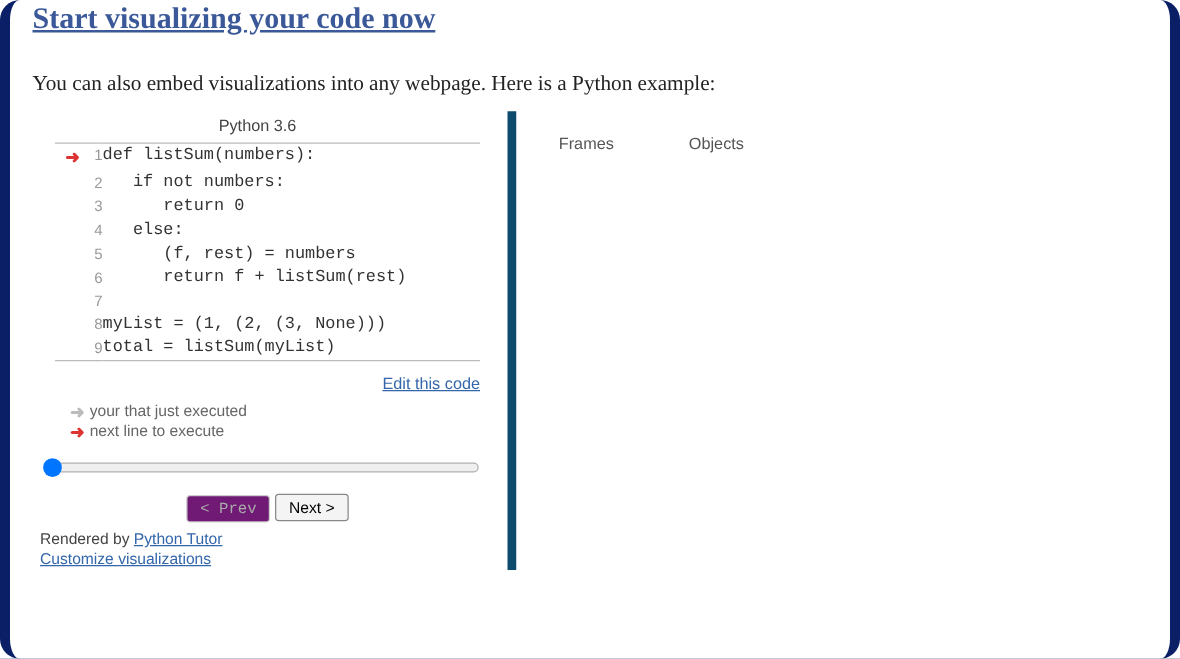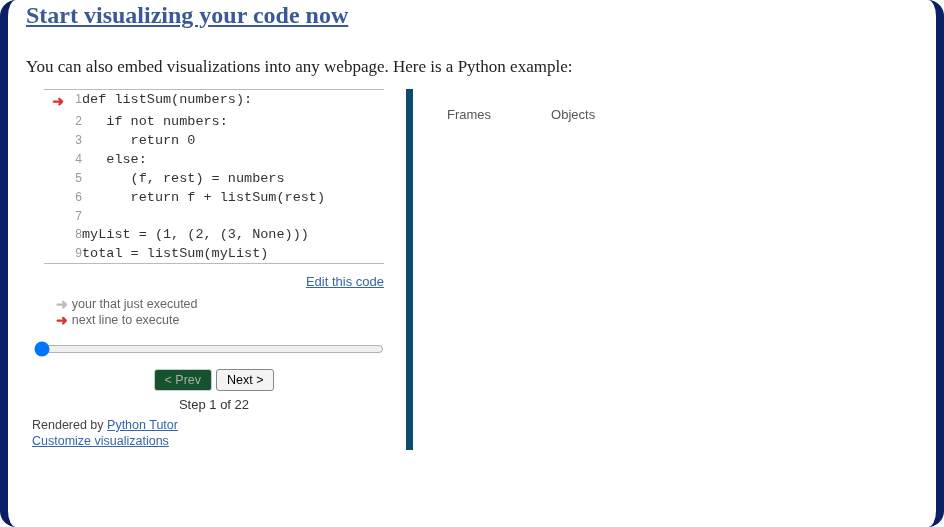--- a/index.html
+++ b/index.html
@@ -149,22 +149,23 @@
     font-size: 12.5px;
     padding: 3px 10px;
     border: 1px solid #888;
     background: #f4f4f4;
     border-radius: 3px;
     cursor: pointer;
   }
   button:disabled {
     color: #aaa;
     cursor: default;
-    background: #14532d;
+    background: #701a75;
     border-color: #ccc;
+    font-family: Liberation Mono, monospace;
   }
   .step-label {
     margin-top: 6px;
     margin-left: 18px;
     width: 340px;
     text-align: center;
     font-family: Arial, sans-serif;
     font-size: 13px;
     color: #333;
   }
@@ -183,20 +184,21 @@
 <div class="page">
 
   <h2 class="headline">Start visualizing your code now</h2>
 
   <p class="intro">You can also embed visualizations into any webpage. Here is a Python example:</p>
 
   <div class="vis-container">
 
     <div class="left-pane">
 
+      <div class="lang-label">Python 3.6</div>
 
       <table class="code-table">
         <tbody id="code-body">
             <tr>
               <td class="arrow-cell"><span class="arrow-red">➜</span></td>
               <td class="lineno-cell">1</td>
               <td class="code-cell">def listSum(numbers):</td>
             </tr>
             <tr>
               <td class="arrow-cell"></td>
@@ -258,21 +260,20 @@
 
       <div class="slider-wrap">
         <input type="range" class="slider" min="1" max="22" value="1" style="">
       </div>
 
       <div class="buttons">
         <button disabled="">&lt; Prev</button>
         <button>Next &gt;</button>
       </div>
 
-      <div class="step-label">Step 1 of 22</div>
 
       <div class="footer-links">
         <div>
           <span>Rendered by </span><a class="link">Python Tutor</a>
         </div>
         <div>
           <a class="link">Customize visualizations</a>
         </div>
       </div>
 

